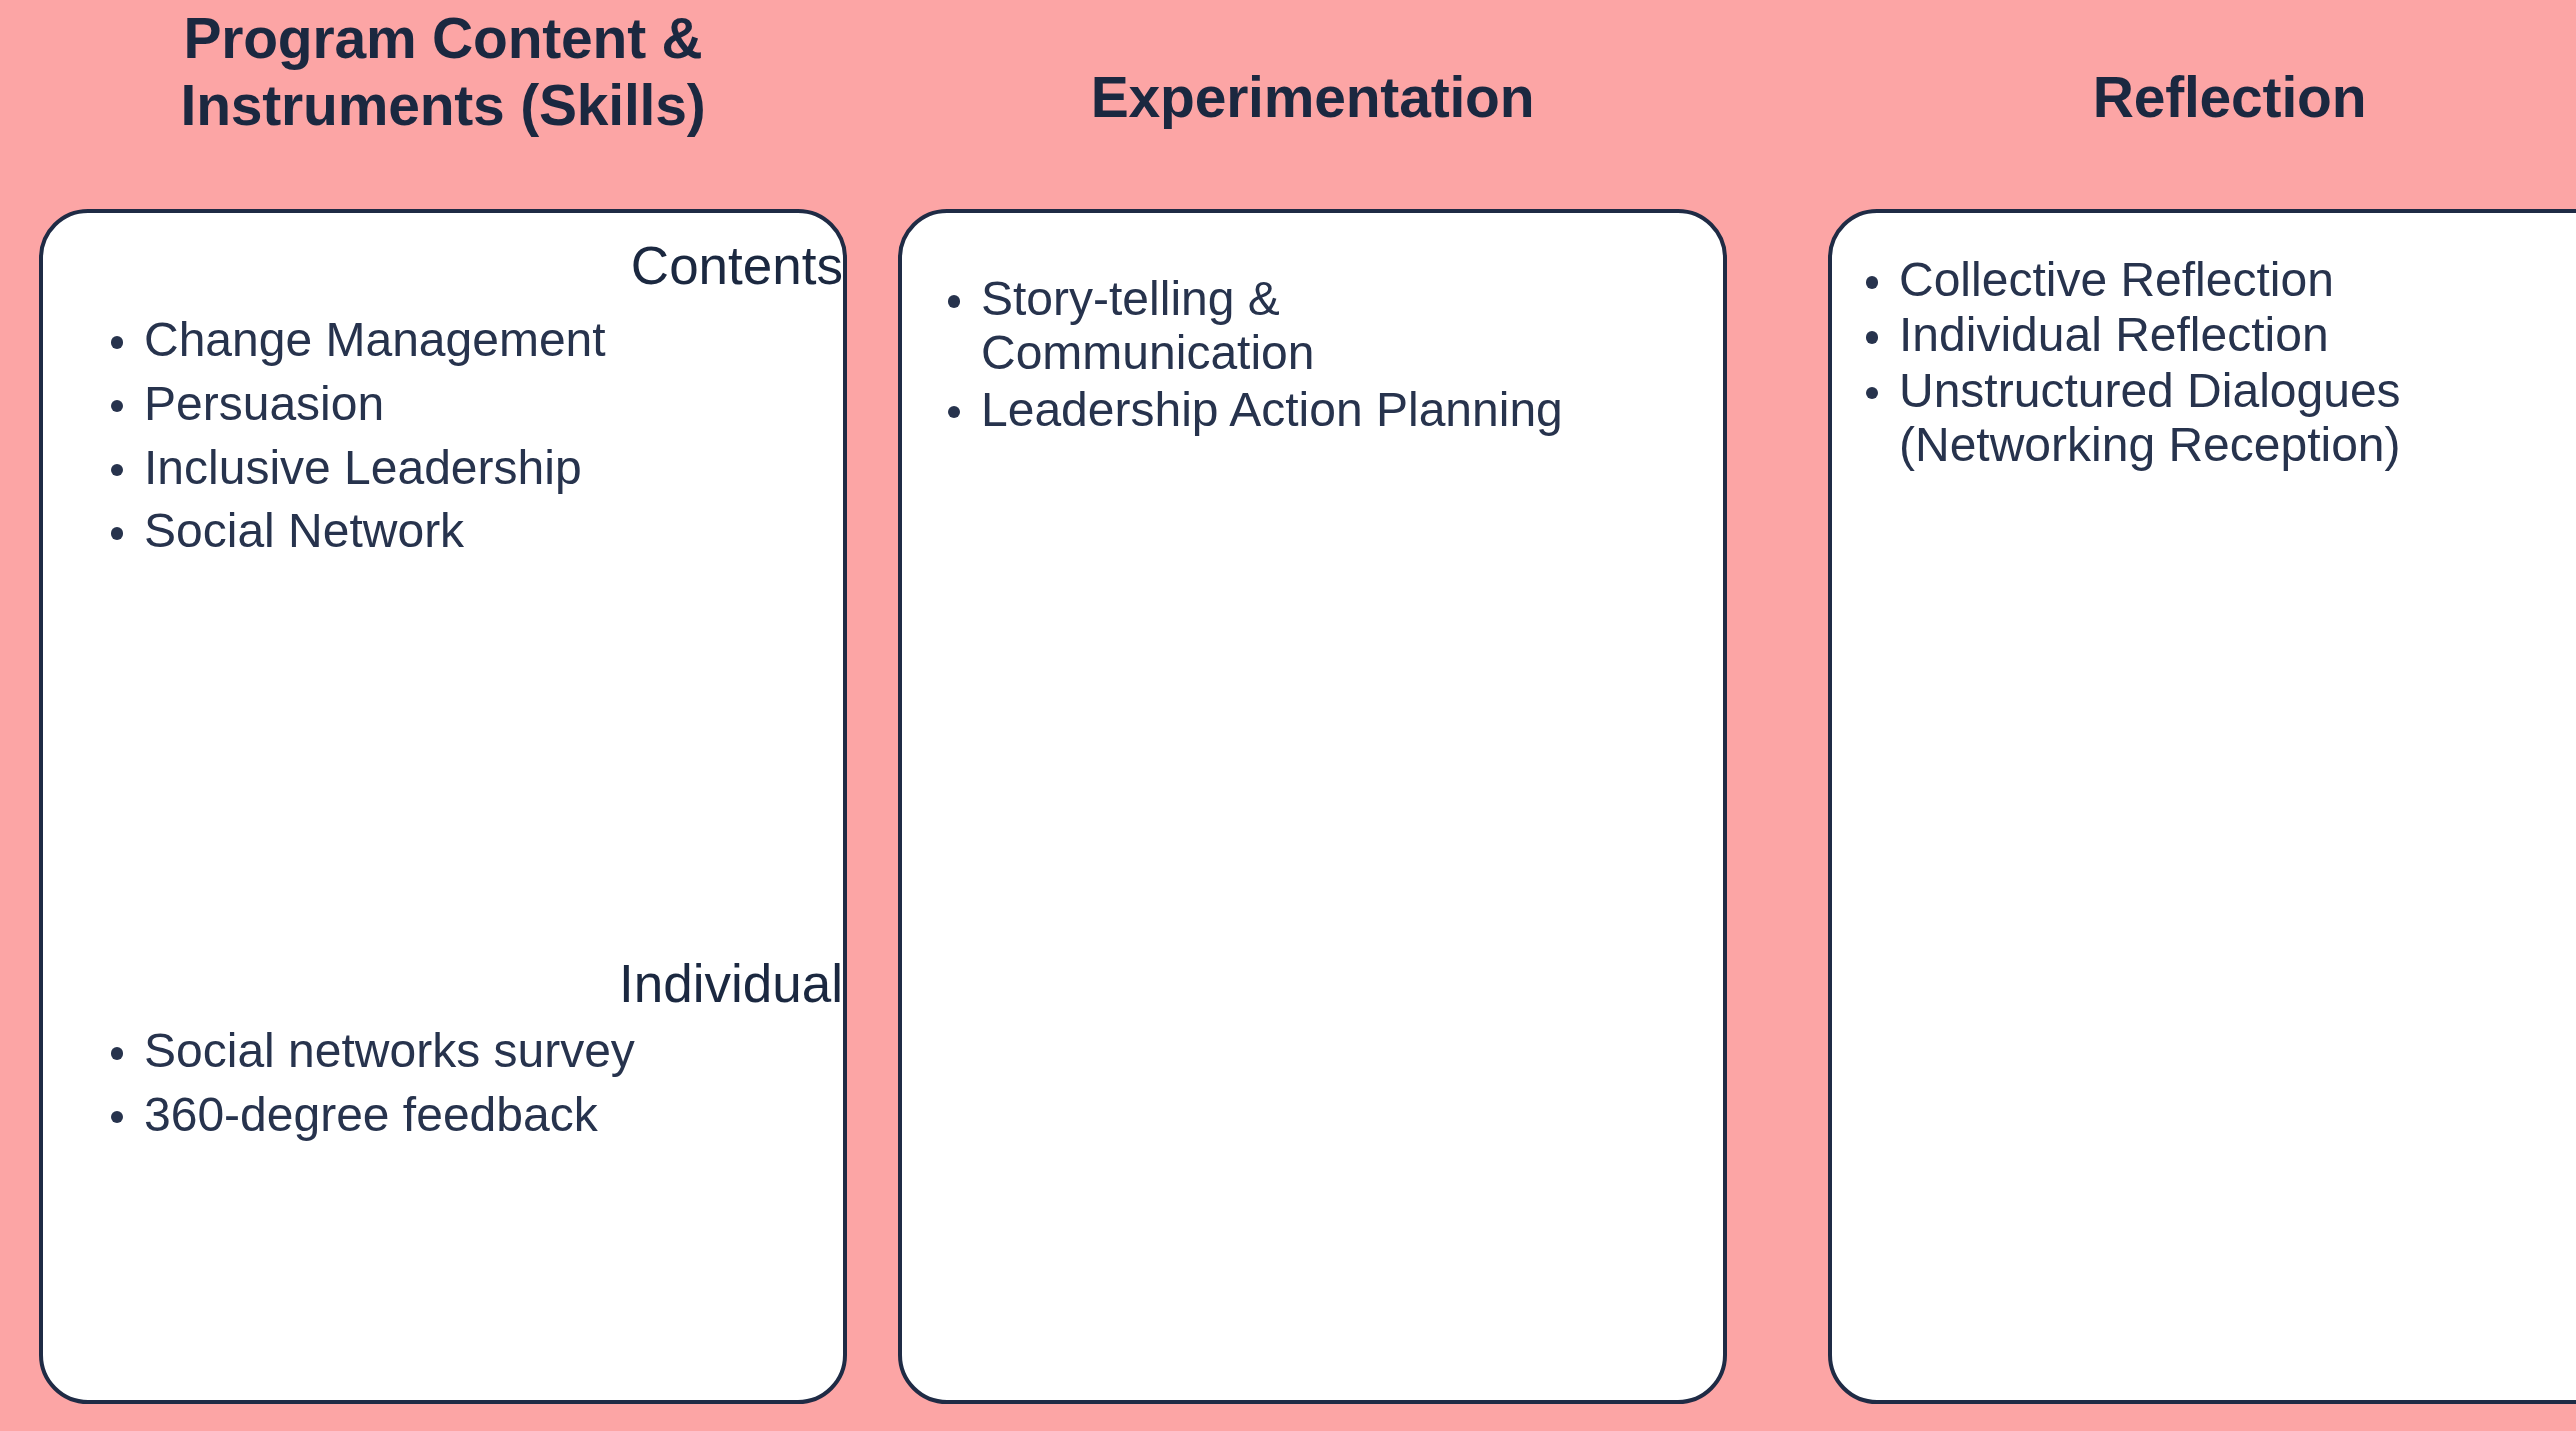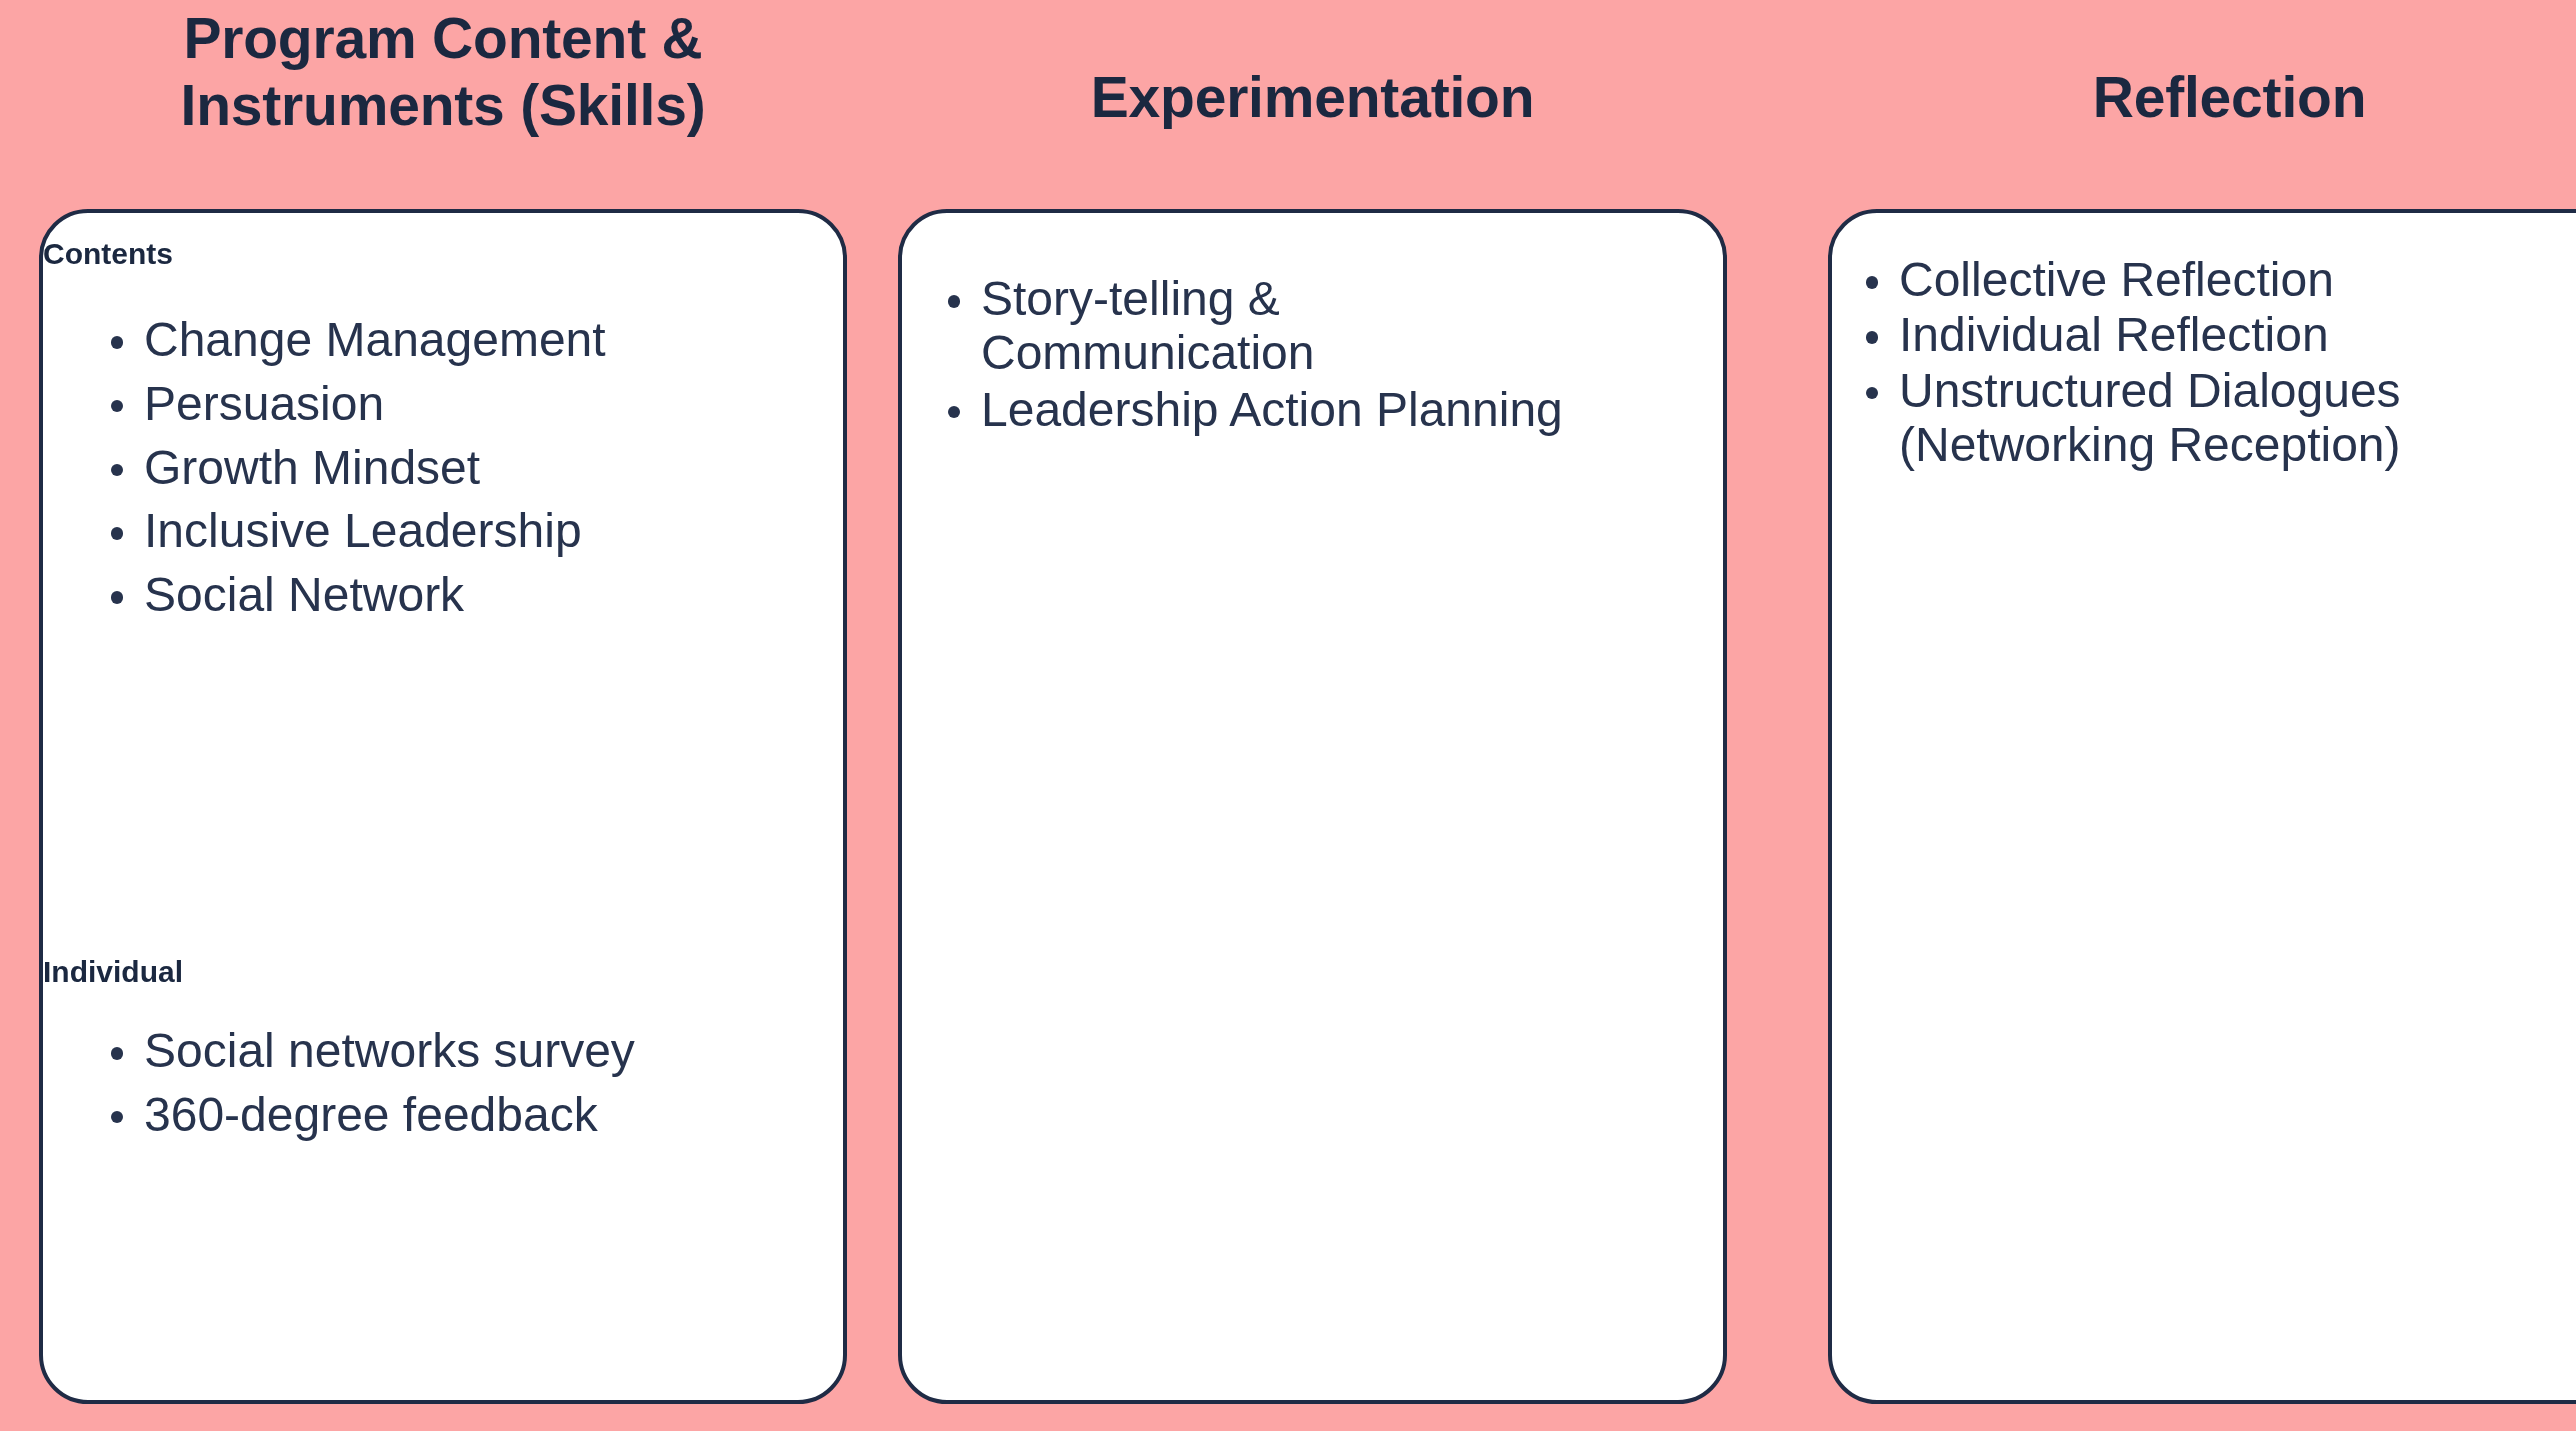--- a/index.html
+++ b/index.html
@@ -73,23 +73,23 @@
   }
 
   .card-inner {
     position: relative;
     width: 100%;
     height: 100%;
   }
 
   
   .section-head {
-    text-align: left;
-    font-weight: bold;
-    font-size: 30px;
+    text-align: right;
+    font-weight: normal;
+    font-size: 53px;
     color: #1b2840;
     line-height: 1.1;
   }
 
   
   ul.bullets {
     list-style: none;
     margin: 0;
     padding: 0;
   }
@@ -135,21 +135,20 @@
     <div class="col-title">Program Content &amp; Instruments (Skills)</div>
 
     <div class="card">
       <div class="card-inner">
 
         <div class="section-head contents-head">Contents</div>
 
         <ul class="bullets contents-list">
           <li>Change Management</li>
           <li>Persuasion</li>
-          <li>Growth Mindset</li>
           <li>Inclusive Leadership</li>
           <li>Social Network</li>
         </ul>
 
         <div class="section-head instruments-head">Individual</div>
 
         <ul class="bullets instruments-list">
           <li>Social networks survey</li>
           <li>360-degree feedback</li>
         </ul>

